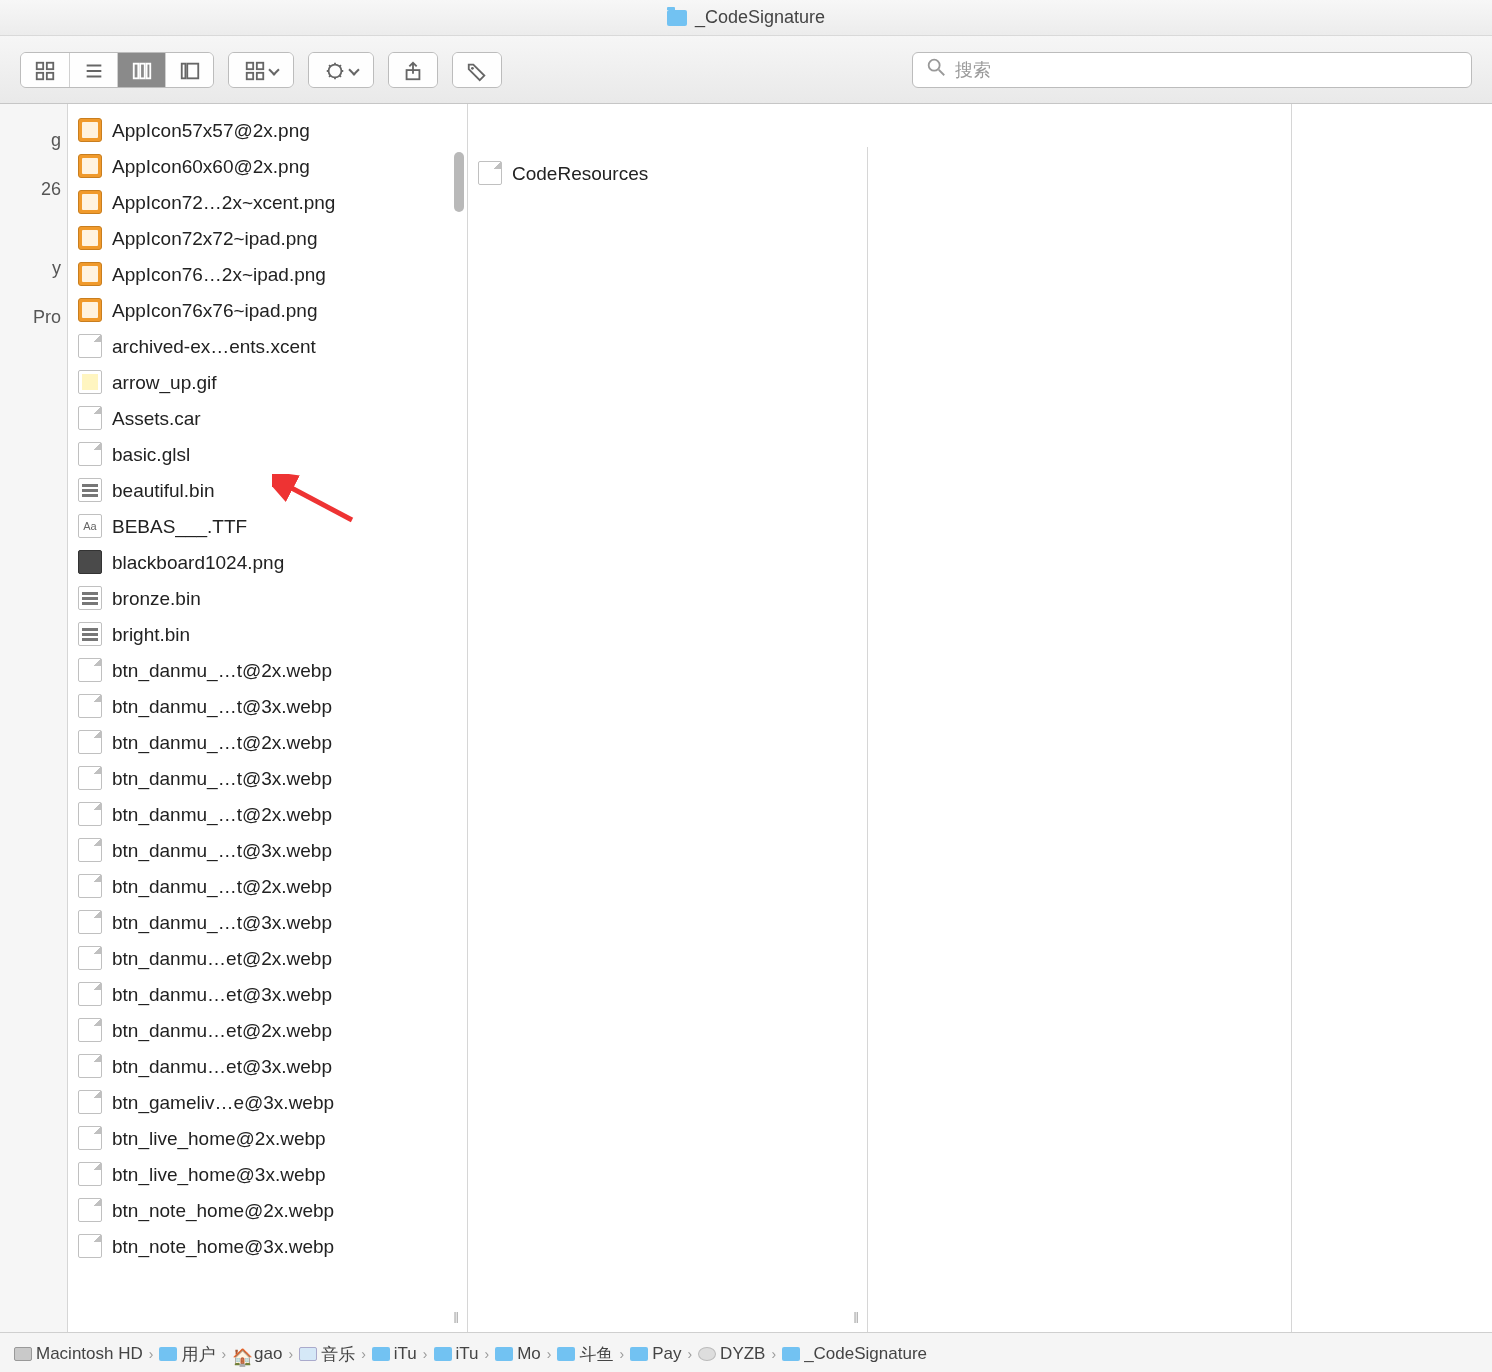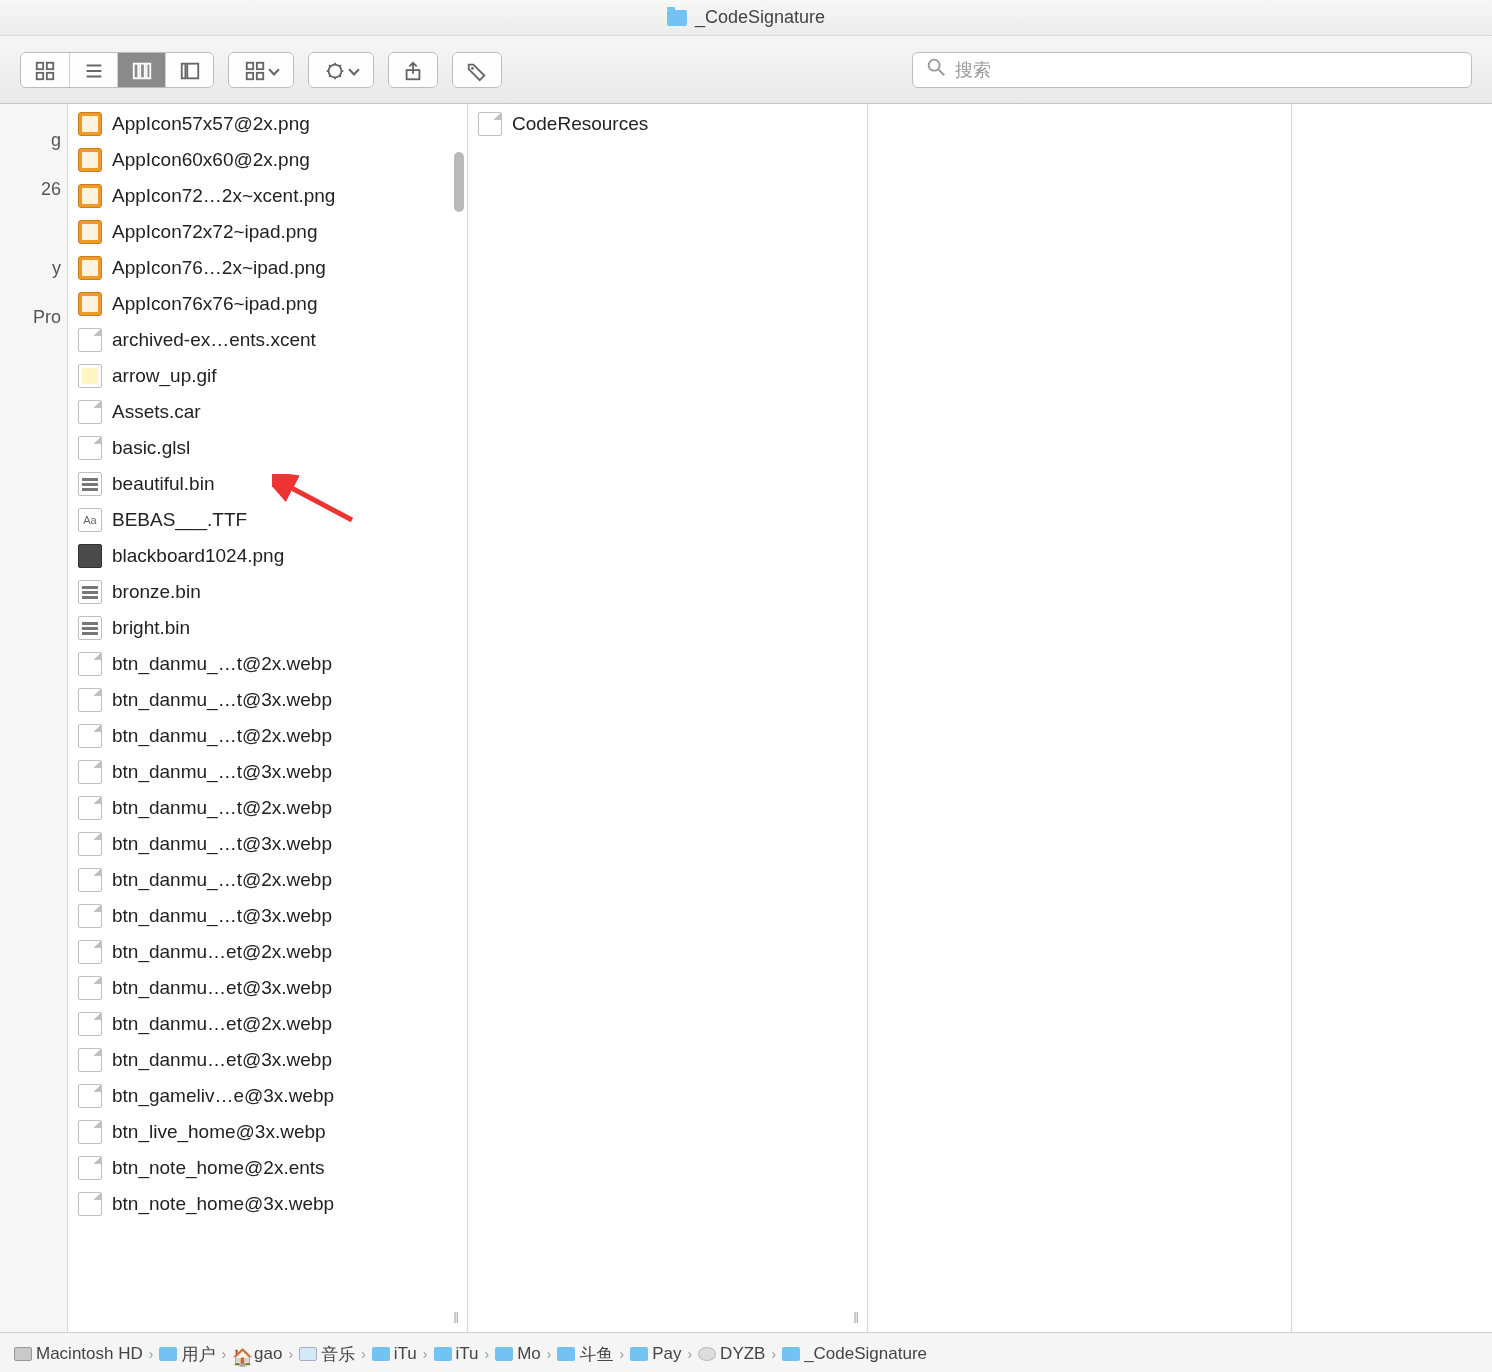--- a/index.html
+++ b/index.html
@@ -22,26 +22,26 @@
   .searchbox { width: 560px; height: 36px; border:1px solid #bcbcbc; border-radius:6px; background:#fff; display:flex; align-items:center; padding:0 12px; color:#999; font-size:18px; }
   .searchbox .mag { margin-right: 8px; color:#888; }
   
   
   .body { position: relative; height: calc(100% - 36px - 68px - 40px); display:flex; background:#fff; }
   .sidebar-sliver { width: 68px; background:#f6f6f6; border-right:1px solid #d6d6d6; padding: 12px 6px; overflow:hidden; }
   .sidebar-sliver div { font-size: 18px; color:#555; white-space:nowrap; padding: 14px 0; text-align:right; }
   
   .column { position:relative; border-right:1px solid #d6d6d6; overflow:hidden; background:#fff; }
   .col1 { width: 400px; }
-  .col2 { width: 400px; }
+  .col2 { width: 400px; margin-top: 43px; }
   .col3 { flex:1; }
   .col4 { width: 200px; border-right:none; }
   
   .file-list { padding: 2px 0; overflow-y: hidden; height:100%; }
-  .file-row { display:flex; align-items:center; height:36px; padding:0 10px; font-size:19px; color:#222; white-space:nowrap; overflow:hidden; text-overflow:ellipsis; cursor:default; }
+  .file-row { display:flex; align-items:flex-end; height:36px; padding:0 10px; font-size:19px; color:#222; white-space:nowrap; overflow:hidden; text-overflow:ellipsis; cursor:default; }
   .file-row .ficon { width:24px; height:24px; margin-right:10px; flex-shrink:0; display:inline-block; }
   .icon-png { background: #f09a2c; border:1px solid #c97e1e; border-radius:3px; position:relative; }
   .icon-png::after { content:""; position:absolute; inset:3px; background:#fff3e0; border-radius:1px; }
   .icon-blank { background:#fff; border:1px solid #c0c0c0; border-radius:2px; position:relative; }
   .icon-blank::before { content:""; position:absolute; top:0; right:0; width:7px; height:7px; background:linear-gradient(135deg,#fff 49%,#c0c0c0 50%); }
   .icon-gif { background:#fff; border:1px solid #c0c0c0; border-radius:2px; position:relative; }
   .icon-gif::after{content:""; position:absolute; inset:3px; background: #fff5c0; }
   .icon-bin { background:#fff; border:1px solid #c0c0c0; border-radius:2px; position:relative; }
   .icon-bin::after{content:""; position:absolute; left:3px; right:3px; top:5px; height:3px; background:#777; box-shadow: 0 5px 0 #777, 0 10px 0 #777; }
   .icon-ttf { background:#fff; border:1px solid #c0c0c0; border-radius:2px; font-size:11px; line-height:22px; text-align:center; color:#666; }
@@ -281,25 +281,29 @@
         <div class="file-row">
           <span class="ficon icon-blank"></span>
           <span>btn_danmu…et@3x.webp</span>
         </div>
         <div class="file-row">
           <span class="ficon icon-blank"></span>
           <span>btn_gameliv…e@3x.webp</span>
         </div>
         <div class="file-row">
           <span class="ficon icon-blank"></span>
+          <span>btn_live_home@2x.webp</span>
+        </div>
+        <div class="file-row">
+          <span class="ficon icon-blank"></span>
           <span>btn_live_home@3x.webp</span>
         </div>
         <div class="file-row">
           <span class="ficon icon-blank"></span>
-          <span>btn_note_home@2x.ents</span>
+          <span>btn_note_home@2x.webp</span>
         </div>
         <div class="file-row">
           <span class="ficon icon-blank"></span>
           <span>btn_note_home@3x.webp</span>
         </div>
       </div>
     <div class="scrollthumb"></div>
     <div class="col-handle">‖</div>
   </div>
 

